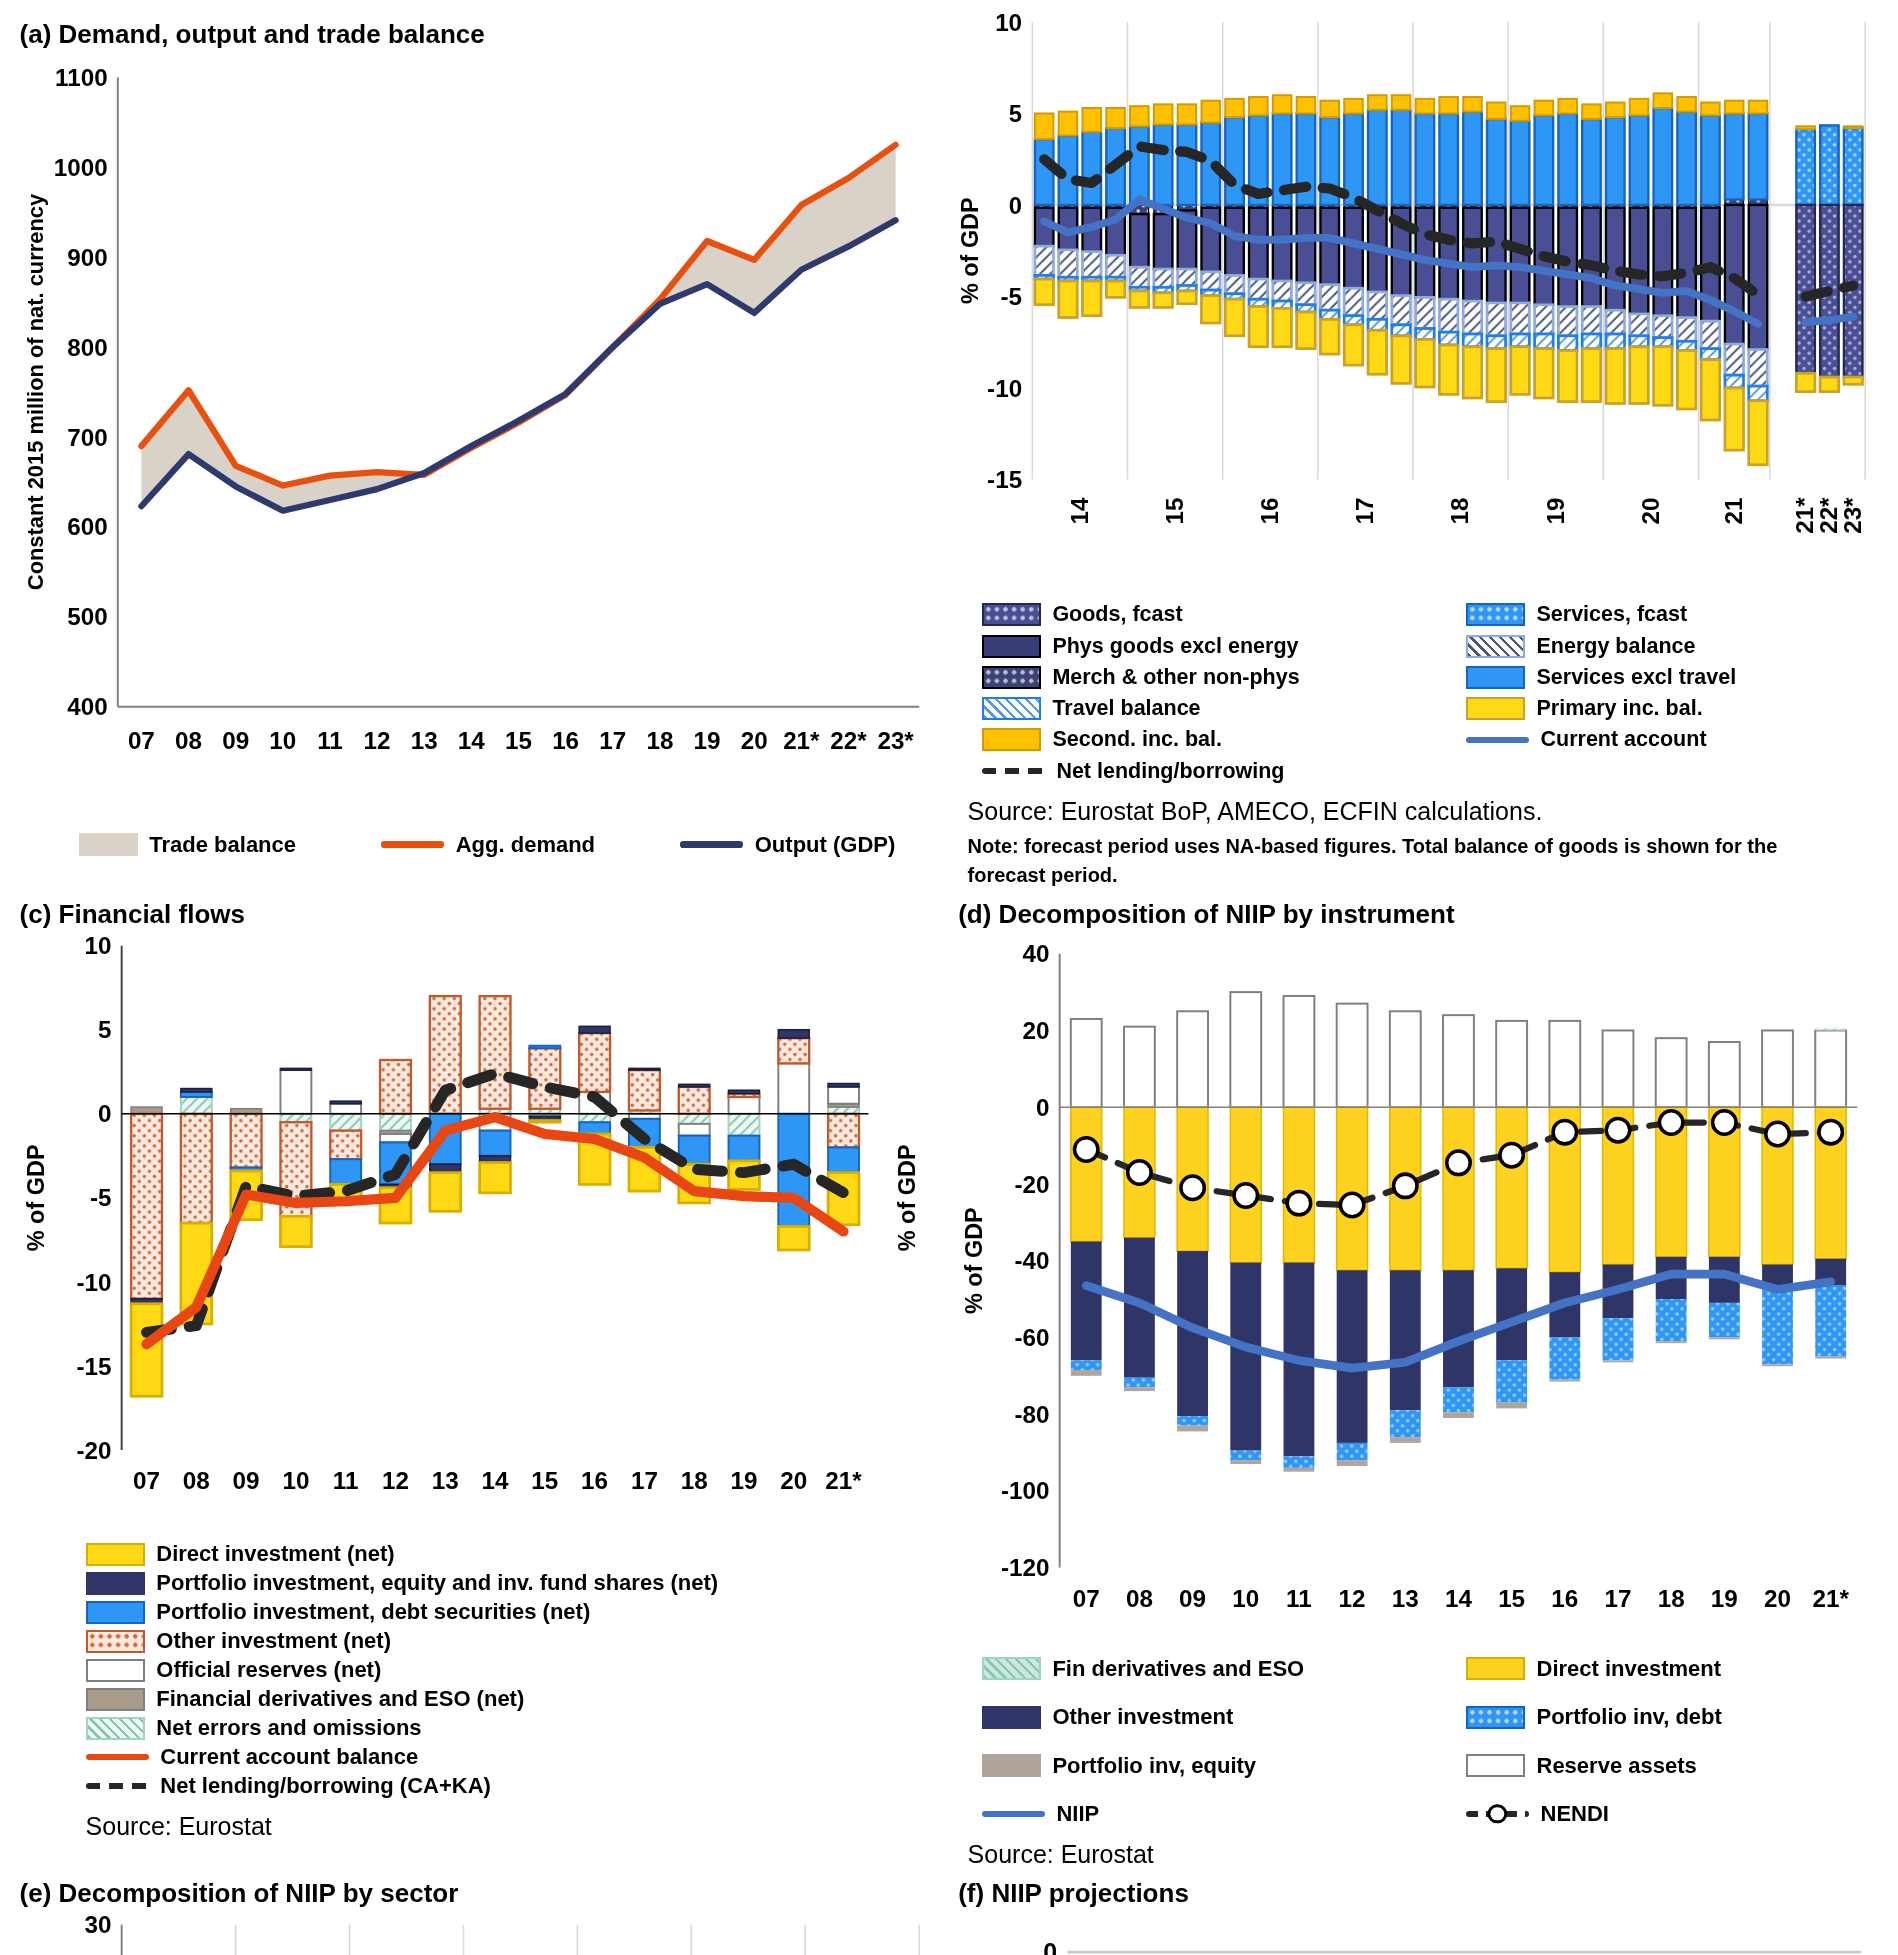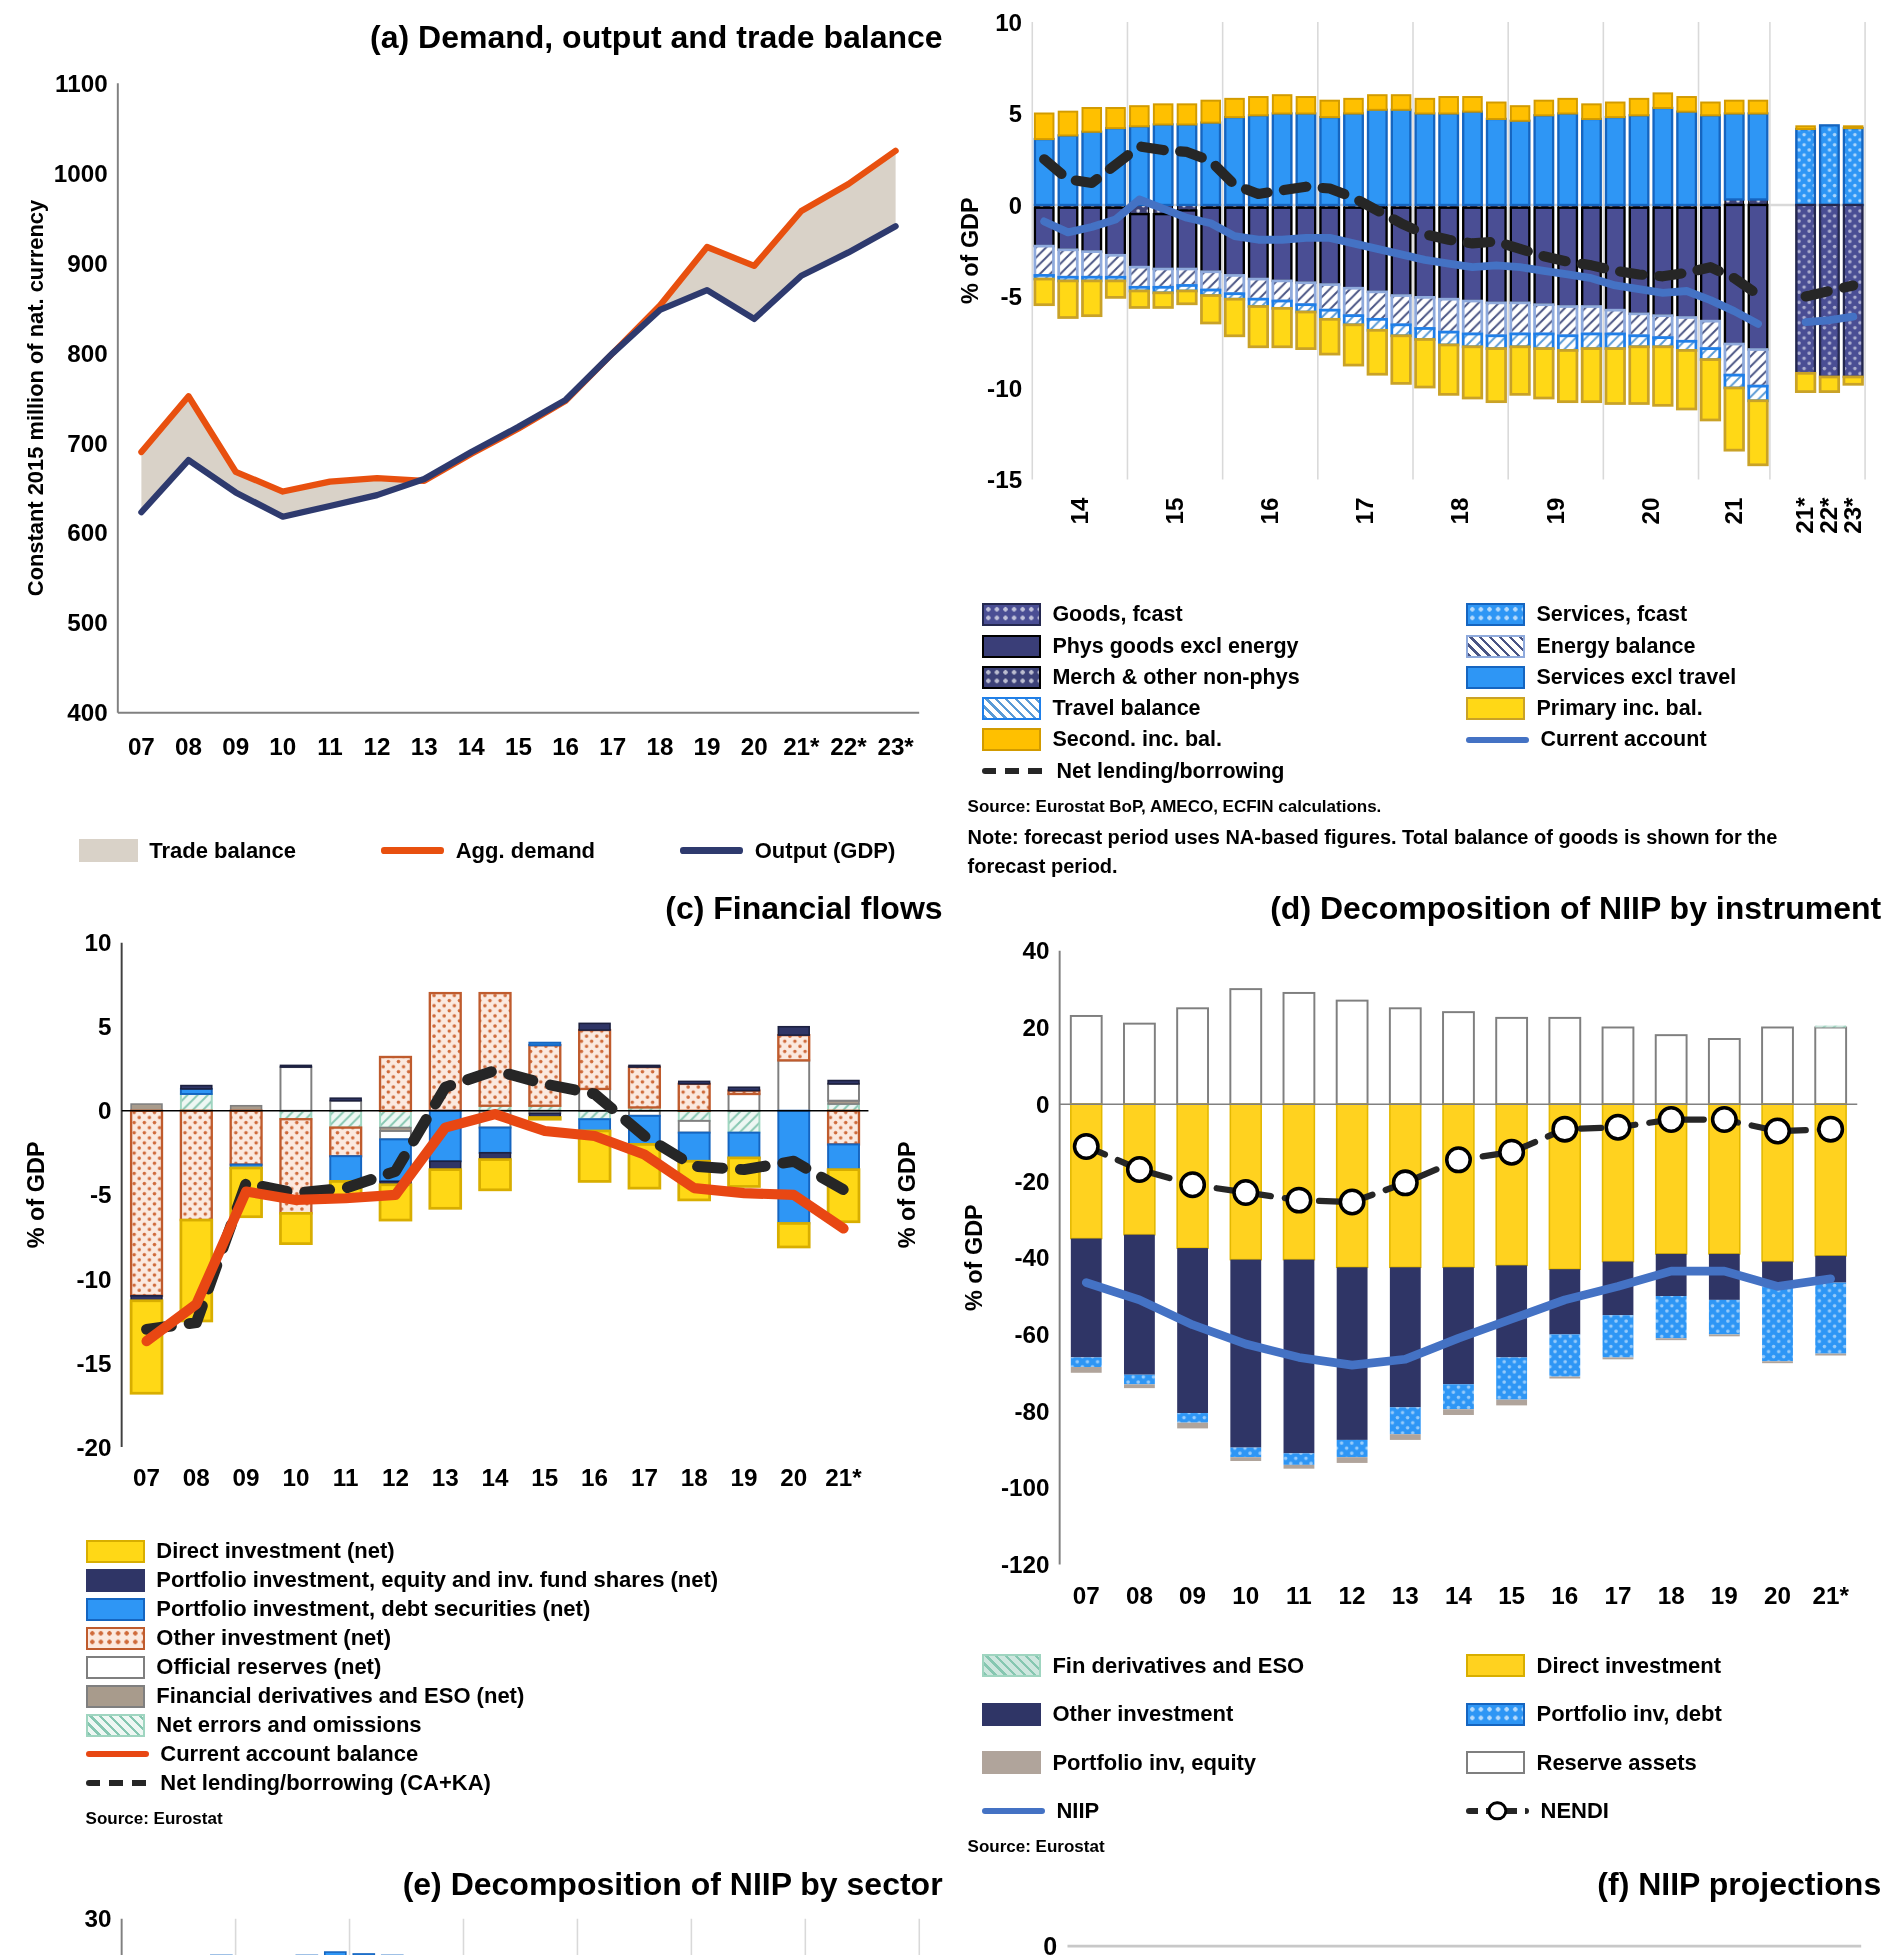--- a/index.html
+++ b/index.html
@@ -1,34 +1,34 @@
 <!DOCTYPE html>
 <html style="font-size:6.3px"><head>
 <meta charset="utf-8">
 <style>
   html,body{margin:0;padding:0;}
   body{width:1899px;height:2821px;background:#fff;overflow:hidden;
        font-family:"Liberation Sans",sans-serif;color:#000;}
   .grid{display:grid;grid-template-columns:923px 923px;column-gap:15.6px;padding:10.2px 11.7px 0 19.6px;}
   .panel{display:flex;flex-direction:column;}
-  .chart-title{font-size:32px;font-weight:700;text-align:right;margin:8.6px 0 0 0;}
+  .chart-title{font-size:26px;font-weight:700;text-align:left;margin:8.6px 0 0 0;}
   svg text{font-family:"Liberation Sans",sans-serif;}
   .legend{font-size:22px;font-weight:700;gap:48px;}
   .legend-item{display:flex;align-items:center;gap:11.7px;min-height:30.5px;}
   .sw{flex:0 0 auto;display:inline-block;}
   .sw-rect{width:59px;height:23px;box-sizing:border-box;}
   .sw-line{width:63px;height:6.3px;border-radius:3.1px;position:relative;}
   .sw-circle{position:absolute;left:50%;top:50%;width:13.3px;height:13.3px;border-radius:50%;
              background:#fff;border:3.1px solid #000;transform:translate(-50%,-50%);}
   .legend-a{display:flex;gap:85px;margin:5.5px 0 0 59px;}
   .legend-b{display:grid;grid-template-columns:1.05fr 1fr;row-gap:0.8px;margin:2.3px 0 0 23.5px;font-size:21.5px;}
   .legend-c{display:flex;flex-direction:column;row-gap:0;margin:0 0 0 66px;}
   .legend-c .legend-item{min-height:29px;}
   .legend-d{display:grid;grid-template-columns:1.05fr 1fr;row-gap:18px;margin:3.9px 0 0 23.5px;}
-  .source{font-size:17px;font-weight:700;margin:11px 0 0 27px;}
+  .source{font-size:25px;font-weight:400;margin:11px 0 0 27px;}
   .note{font-size:20px;font-weight:700;margin:5.5px 0 0 27px;line-height:1.45;width:880px;}
 </style>
 </head>
 <body>
 
 <div class="grid">
 
   <section class="panel">
     <div class="chart-title">(a) Demand, output and trade balance</div>
     <svg id="svg-a" width="911" height="774" viewBox="0 0 2330 1980">

